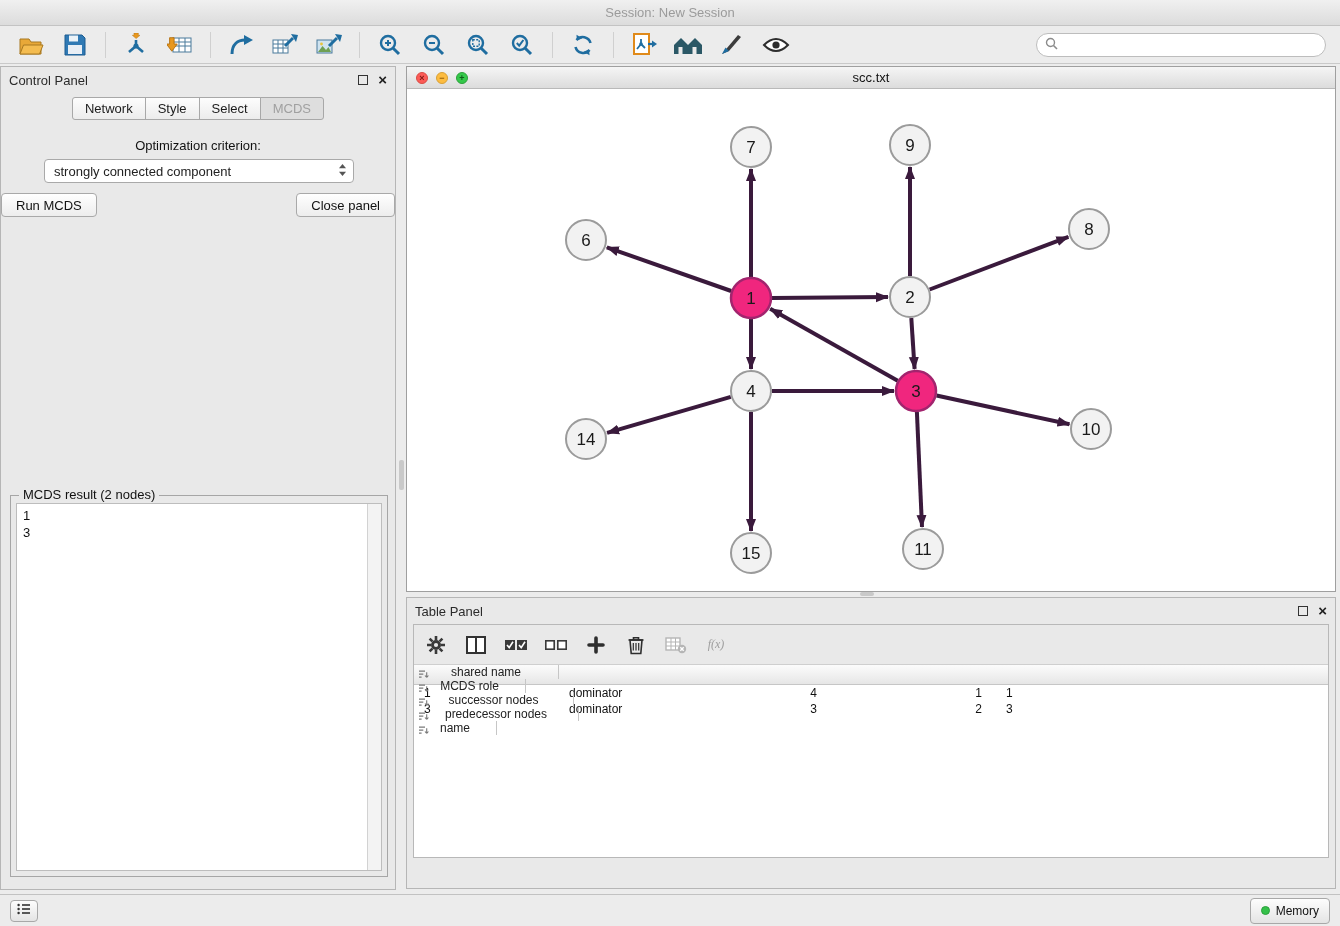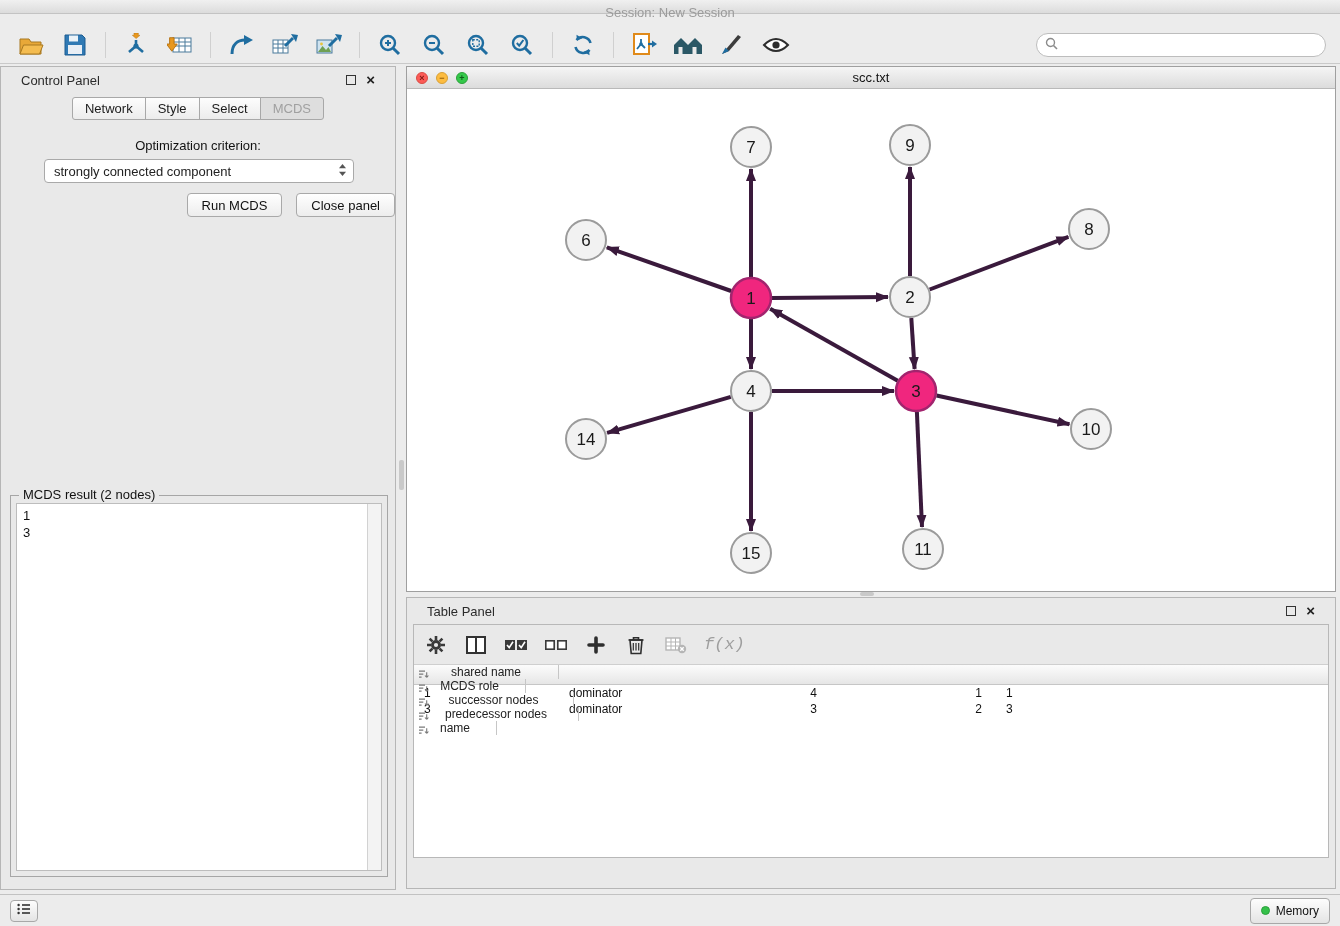--- a/index.html
+++ b/index.html
@@ -4,41 +4,41 @@
 <style>
   * { margin:0; padding:0; box-sizing:border-box; }
   html,body { width:1340px; height:926px; }
   body {
     font-family:"Liberation Sans", sans-serif;
     background:#ececec; position:relative; overflow:hidden;
     font-size:13px; color:#222;
   }
   
   .titlebar {
-    position:absolute; top:0; left:0; width:1340px; height:14px;
+    position:absolute; top:0; left:0; width:1340px; height:26px;
     background:linear-gradient(#f0f0f0,#dcdcdc);
     border-bottom:1px solid #c3c3c3;
     text-align:center; line-height:26px; color:#9b9b9b; font-size:13px;
   }
   
   .toolbar {
     position:absolute; top:26px; left:0; width:1340px; height:38px;
     display:flex; align-items:center; padding:0 12px; gap:6px;
     background:#ececec; border-bottom:1px solid #c9c9c9;
   }
   .tb-btn { width:38px; height:32px; display:flex; align-items:center; justify-content:center; border-radius:4px; cursor:default; }
   .tb-sep { width:1px; height:26px; background:#d0d0d0; margin:0 5px; }
   .search-box {
     margin-left:auto; margin-right:2px; width:290px; height:24px;
     border:1px solid #bdbdbd; border-radius:12px; background:#fff;
     display:flex; align-items:center; padding:0 8px; gap:5px;
   }
   .search-box input { border:none; outline:none; flex:1; font-size:13px; background:transparent; font-family:"Liberation Sans",sans-serif; }
   
-  .panel-header { height:26px; display:flex; align-items:center; padding:0 20px; }
+  .panel-header { height:26px; display:flex; align-items:center; padding:0 8px; }
   .panel-title { font-size:13px; color:#2b2b2b; }
   .panel-header .hdr-btns { margin-left:auto; display:flex; align-items:center; gap:10px; }
   .float-btn { width:10px; height:10px; border:1.5px solid #333; display:inline-block; }
   .close-btn { font-size:15px; font-weight:bold; color:#222; line-height:10px; }
   
   .control-panel {
     position:absolute; left:0; top:66px; width:396px; height:824px;
     background:#e9e9e9; border:1px solid #b6b6b6;
   }
   .cp-tabs { position:absolute; top:30px; left:0; width:100%; display:flex; justify-content:center; }
@@ -49,21 +49,21 @@
   .cp-tab:first-child, .tp-tab:first-child { border-radius:3px 0 0 3px; margin-left:0; }
   .cp-tab:last-child, .tp-tab:last-child { border-radius:0 3px 3px 0; }
   .cp-tab.active, .tp-tab.active { background:#dedede; color:#a0a0a0; }
   .opt-label { position:absolute; top:71px; left:0; width:100%; text-align:center; font-size:13px; color:#111; }
   .criterion-select {
     position:absolute; top:92px; left:43px; width:310px; height:24px;
     background:#fff; border:1px solid #a9a9a9; border-radius:4px;
     display:flex; align-items:center; padding:0 6px 0 9px; font-size:13px;gap:48px;
   }
   .criterion-select .sel-text { flex:1; }
-  .cp-buttons { position:absolute; top:126px; left:0; width:100%; display:flex; justify-content:flex-end; gap:14px; }
+  .cp-buttons { position:absolute; top:126px; left:0; width:100%; display:flex; justify-content:space-between; gap:14px; }
   .cp-btn {
     height:24px; padding:0 14px; font-size:13px;
     border:1px solid #a9a9a9; border-radius:4px;
     background:linear-gradient(#ffffff,#ededed); color:#111;
     display:flex; align-items:center;
   }
   .result-group {
     position:absolute; left:9px; top:428px; width:378px; height:382px;
     border:1px solid #a6a6a6;
   }
@@ -102,21 +102,21 @@
   }
   .tp-container {
     position:absolute; left:6px; right:6px; top:26px; bottom:30px;
     background:#fff; border:1px solid #b8b8b8;
   }
   .tp-toolbar {
     height:40px; background:#e9e9e9; border-bottom:1px solid #cfcfcf;
     display:flex; align-items:center; padding:0 10px; gap:16px;
   }
   .tp-tool { display:flex; align-items:center; justify-content:center; height:28px; min-width:24px; }
-  .fx-label { font-family:Liberation Mono, monospace; font-style:italic; font-size:17px; color:#9e9e9e; }
+  .fx-label { font-family:Liberation Serif, serif; font-style:italic; font-size:12px; color:#9e9e9e; }
   .tbl-header { display:flex; height:20px; background:linear-gradient(#fcfcfc,#e6e6e6); border-bottom:1px solid #c6c6c6;flex-direction:column; }
   .th {
     position:relative; height:20px; border-right:1px solid #c6c6c6;
     font-size:12px; color:#222; display:flex; align-items:center; justify-content:center;
   }
   .th .sort-wrap { position:absolute; left:4px; top:4px; }
   .tr { display:flex; height:16px; }
   .td { font-size:12px; line-height:16px; color:#111; padding:0 14px 0 10px; overflow:hidden; white-space:nowrap; }
   .tp-tabs-row { position:absolute; bottom:3px; left:0; width:100%; display:flex; justify-content:center; }
   

